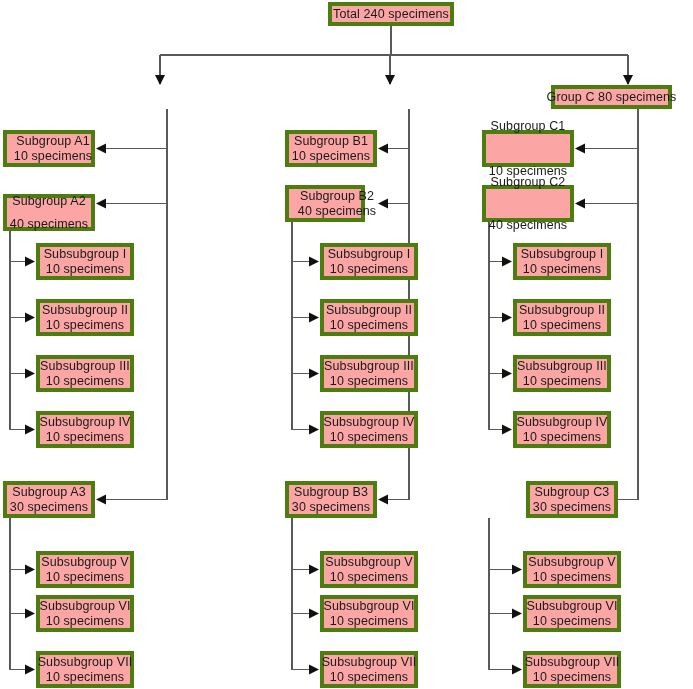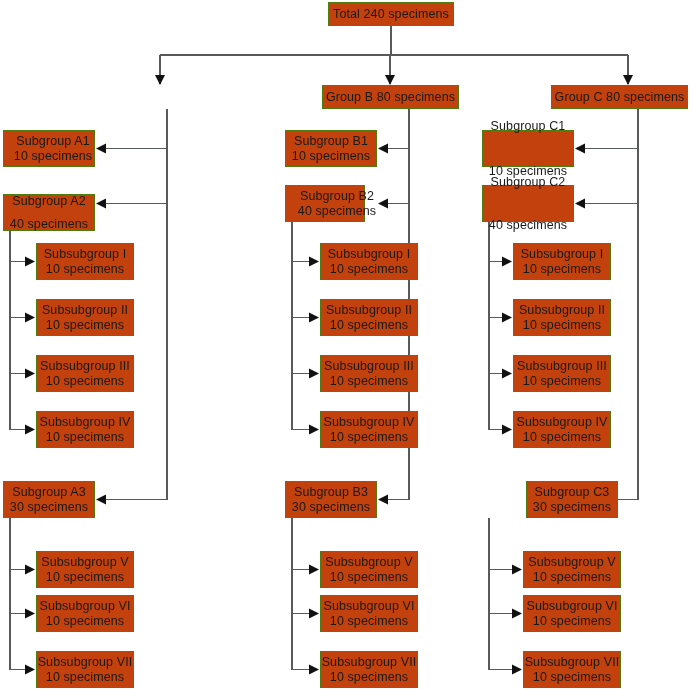--- a/index.html
+++ b/index.html
@@ -22,22 +22,22 @@
     position: absolute;
     left: 0;
     top: 0;
     width: 693px;
     height: 689px;
     pointer-events: none;
   }
   .node {
     position: absolute;
     box-sizing: border-box;
-    background: #c2410c;
-    border: 1px solid #4d7c0f;
+    background: #fca5a5;
+    border: 4px solid #4d7c0f;
     color: #1a1a1a;
     font-family: "Liberation Sans", sans-serif;
     font-size: 12.5px;
     line-height: 15px;
     display: flex;
     flex-direction: column;
     align-items: center;
     justify-content: center;
     text-align: center;
     letter-spacing: 0.1px;
@@ -132,24 +132,21 @@
       <polyline points="489,613.5 513,613.5" fill="none" stroke="#58595b" stroke-width="1.3" shape-rendering="crispEdges"></polyline>
       <polygon points="512,608.5 512,618.5 522,613.5" fill="#111"></polygon>
       <polyline points="489,669.5 513,669.5" fill="none" stroke="#58595b" stroke-width="1.3" shape-rendering="crispEdges"></polyline>
       <polygon points="512,664.5 512,674.5 522,669.5" fill="#111"></polygon>
     </svg>
 
   <div class="node single" style="left: 328px; top: 2px; width: 126px; height: 24px;">
     <span class="line1">Total 240 specimens</span>
   </div>
 
-  <div class="node single" style="left: 322px; top: 85px; width: 137px; height: 24px;">
-    <span class="line1">Group B 80 specimens</span>
-  </div>
-  <div class="node single" style="left: 551px; top: 85px; width: 137px; height: 24px; text-align: right;">
+  <div class="node single" style="left: 551px; top: 85px; width: 121px; height: 24px; text-align: right;">
     <span class="line1">Group C 80 specimens</span>
   </div>
 
   <div class="node" style="left: 3px; top: 130px; width: 92px; height: 37px; padding-left: 8px;">
     <span class="line1">Subgroup A1</span>
     <span class="line2">10 specimens</span>
   </div>
   <div class="node" style="left: 3px; top: 194px; width: 92px; height: 37px; gap: 8px;">
     <span class="line1">Subgroup A2</span>
     <span class="line2">40 specimens</span>

